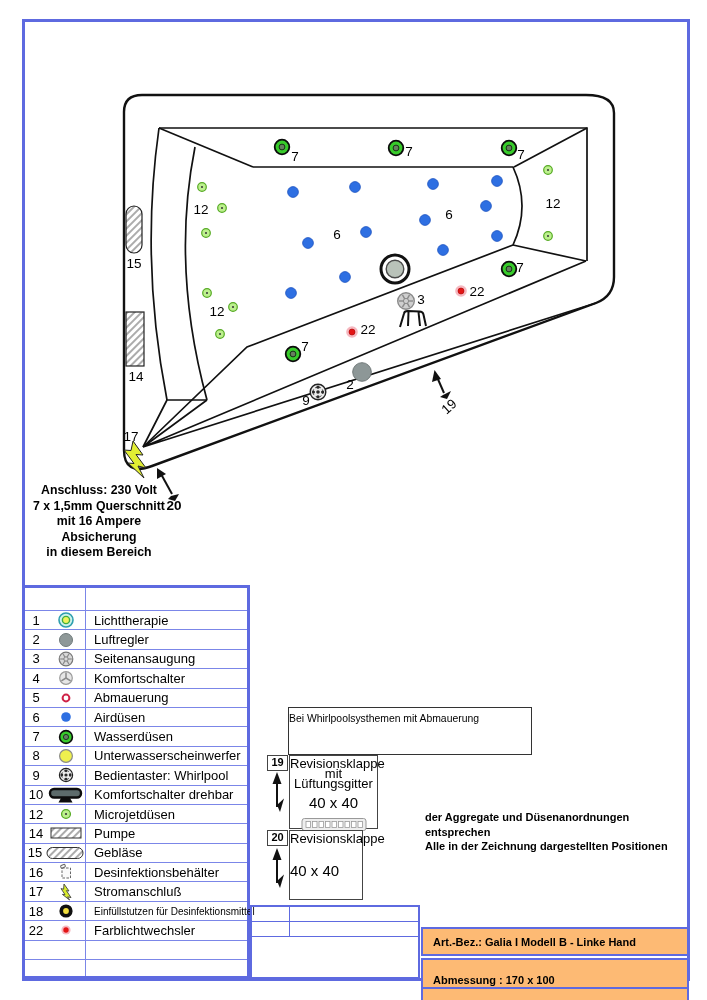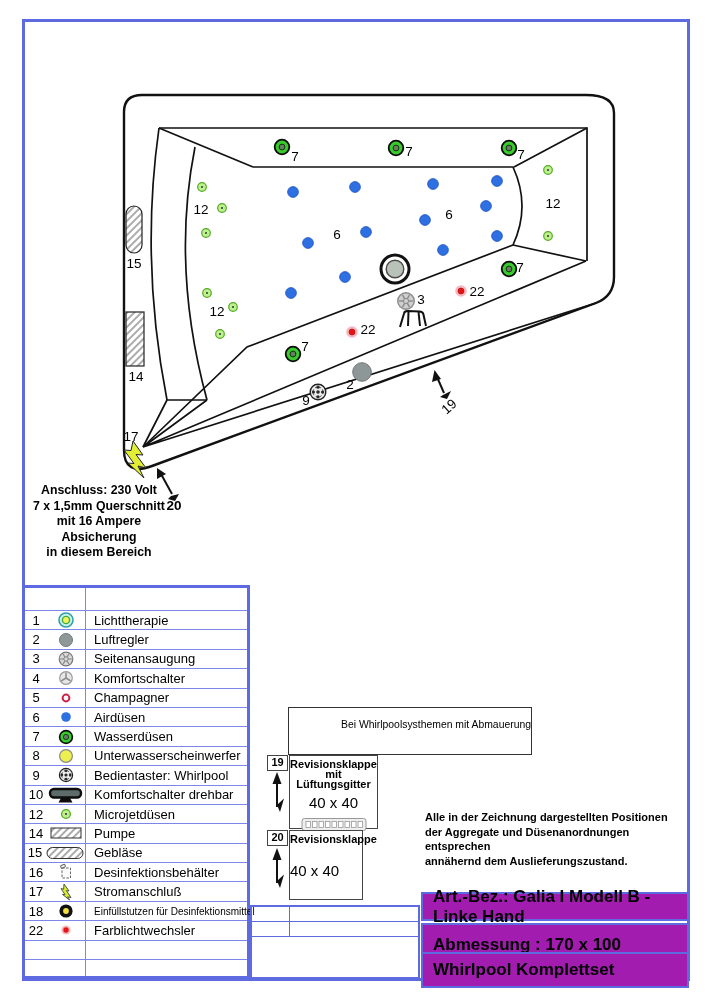--- a/index.html
+++ b/index.html
@@ -27,36 +27,36 @@
   .llabel{padding-left:8px;font-size:13px;white-space:nowrap;}
   .llabel.small{font-size:10px;}
   
   #minitable{left:250px;top:905px;width:170px;height:74px;border:2px solid #5e6ae0;
     box-sizing:border-box;display:flex;flex-direction:column;}
   .mrow{flex:0 0 14px;border-bottom:1.5px solid #5e6ae0;display:flex;}
   .mrow .mc1{width:37px;border-right:1.5px solid #5e6ae0;}
   .mrest{flex:1 1 auto;}
   
   #wall-note{left:288px;top:707px;width:244px;height:48px;border:1.2px solid #333;
-    box-sizing:border-box;text-align:right;font-size:10.4px;line-height:11.8px;padding-top:11px;}
+    box-sizing:border-box;text-align:left;font-size:10.4px;line-height:11.8px;padding-top:5px;}
   
   .numbox{width:21px;height:16px;border:1.6px solid #444;box-sizing:border-box;
     text-align:center;font-weight:bold;font-size:11px;line-height:13px;background:#fff;}
   #num19{left:267px;top:755px;} #num19b{left:267px;top:830px;}
   #rev19{left:289px;top:755px;width:89px;height:74px;border:1.2px solid #444;box-sizing:border-box;text-align:center;}
   #rev20{left:289px;top:830px;width:74px;height:70px;border:1.2px solid #444;box-sizing:border-box;text-align:left;}
-  .revtitle{font-weight:bold;font-size:11px;line-height:10px;margin-top:3px;}
+  .revtitle{font-weight:normal;font-size:13px;line-height:10px;margin-top:3px;}
   .revsize{font-size:15px;margin-top:5px;}
   .arrow-svg{width:16px;height:46px;}
   #arr19{left:269px;top:771px;} #arr20{left:269px;top:847px;}
   
   #pos-note{left:425px;top:810px;width:265px;font-weight:bold;font-size:11px;line-height:14.6px;}
   
   .tbox{left:421px;width:268px;border:2.5px solid #5e6ae0;box-sizing:border-box;
-    display:flex;align-items:center;padding-left:10px;font-weight:bold;font-size:17px;background:#a21caf;}
+    display:flex;align-items:center;padding-left:10px;font-weight:bold;font-size:11px;background:#fdba74;margin-top:35px;}
   #tb1{top:892px;height:29px;} #tb2{top:923px;height:43px;} #tb3{top:952px;height:36px;}
 </style>
 </head>
 <body>
 
 <div id="frame" class="abs"></div>
 
 <svg id="tub-svg" class="abs" viewBox="0 0 707 1000">
   <defs>
     <pattern id="hatch" patternUnits="userSpaceOnUse" width="5" height="5" patternTransform="rotate(45)">
@@ -309,21 +309,21 @@
     <div class="llabel">Komfortschalter</div>
       </div><div class="lrow">
         <div class="lcol1">
       <span class="lnum">5</span>
       <span class="licon">
             <svg width="18" height="18" viewBox="0 0 18 18">
               <circle cx="9" cy="9" r="3.4" fill="#fff" stroke="#cf2348" stroke-width="2"></circle>
             </svg>
           </span>
     </div>
-    <div class="llabel">Champagner</div>
+    <div class="llabel">Abmauerung</div>
       </div><div class="lrow">
         <div class="lcol1">
       <span class="lnum">6</span>
       <span class="licon">
             <svg width="18" height="18" viewBox="0 0 18 18">
               <circle cx="9" cy="9" r="4.8" fill="#2e6fe2"></circle>
             </svg>
           </span>
     </div>
     <div class="llabel">Airdüsen</div>
@@ -508,20 +508,19 @@
   <polygon points="8,1 3.5,13 12.5,13" fill="#111"></polygon>
   <polygon points="8,34 15,27.5 11,41" fill="#111"></polygon>
 </svg>
 <svg id="arr20" class="abs arrow-svg" viewBox="0 0 16 46">
   <line x1="8" y1="12" x2="8" y2="36" stroke="#111" stroke-width="2"></line>
   <polygon points="8,1 3.5,13 12.5,13" fill="#111"></polygon>
   <polygon points="8,34 15,27.5 11,41" fill="#111"></polygon>
 </svg>
 
 <div id="pos-note" class="abs">
+    <div>der Aggregate und Düsenanordnungen entsprechen</div>
     <div>Alle in der Zeichnung dargestellten Positionen</div>
-    <div>der Aggregate und Düsenanordnungen entsprechen</div>
-    <div>annähernd dem Auslieferungszustand.</div>
   </div>
 
 <div id="tb1" class="abs tbox">Art.-Bez.: Galia I Modell B - Linke Hand</div>
 <div id="tb2" class="abs tbox">Abmessung : 170 x 100</div>
 <div id="tb3" class="abs tbox">Whirlpool Komplettset</div>
 
 </body></html>

